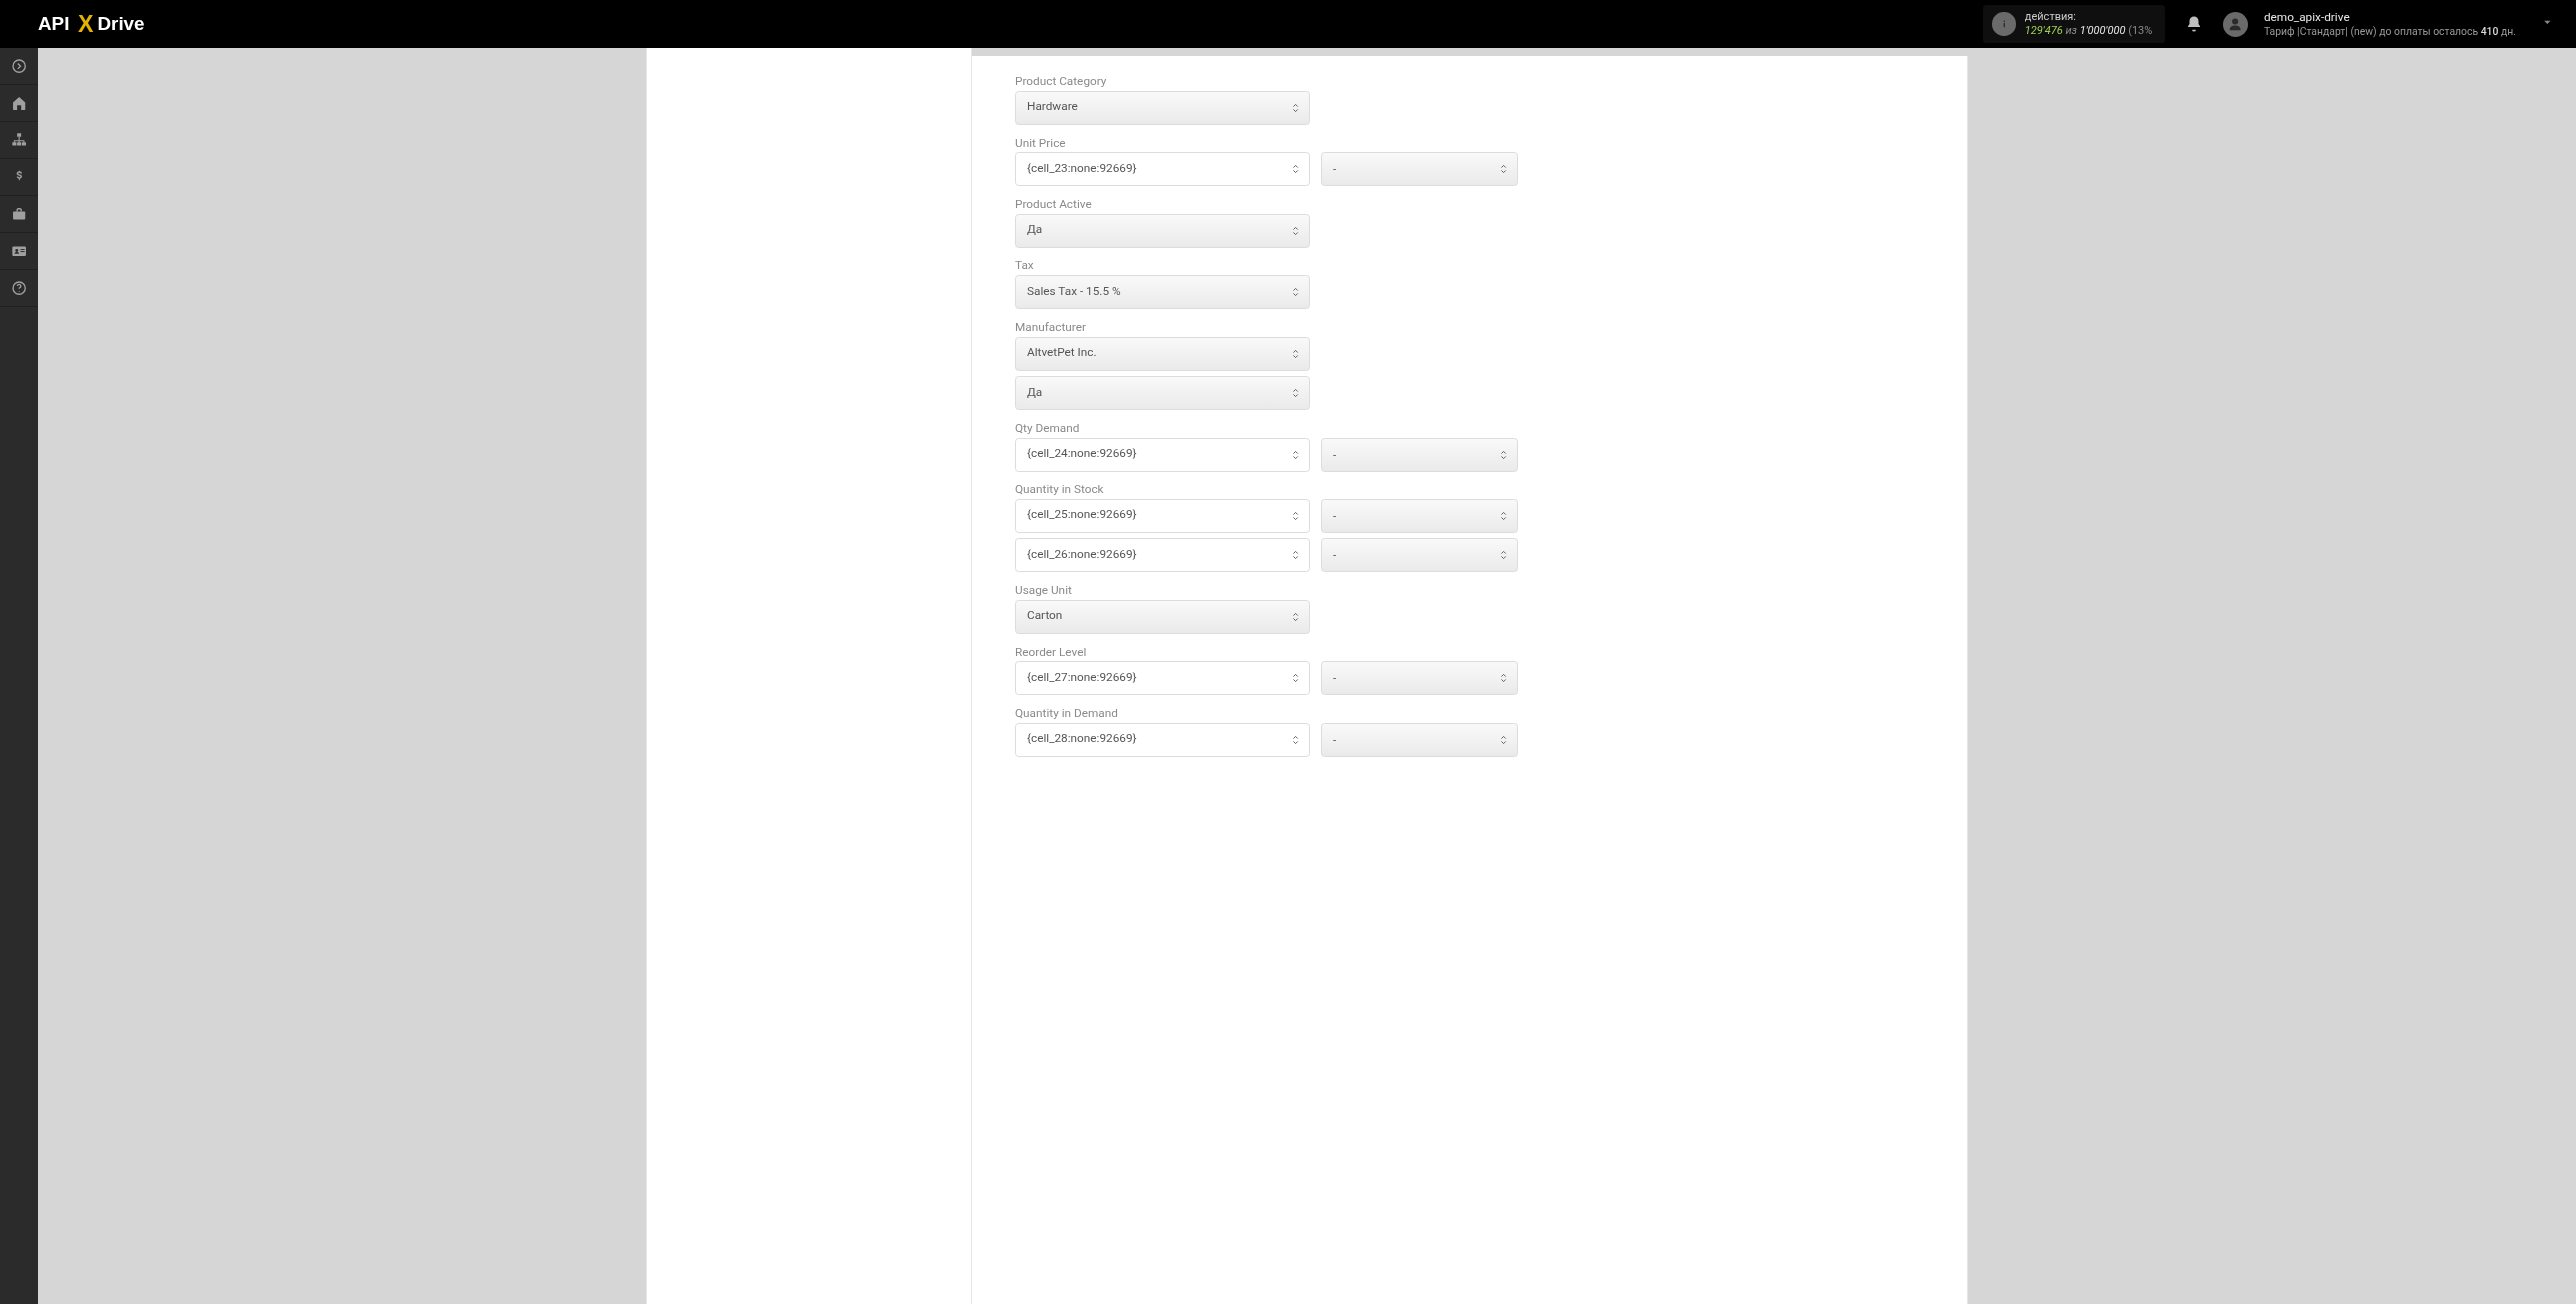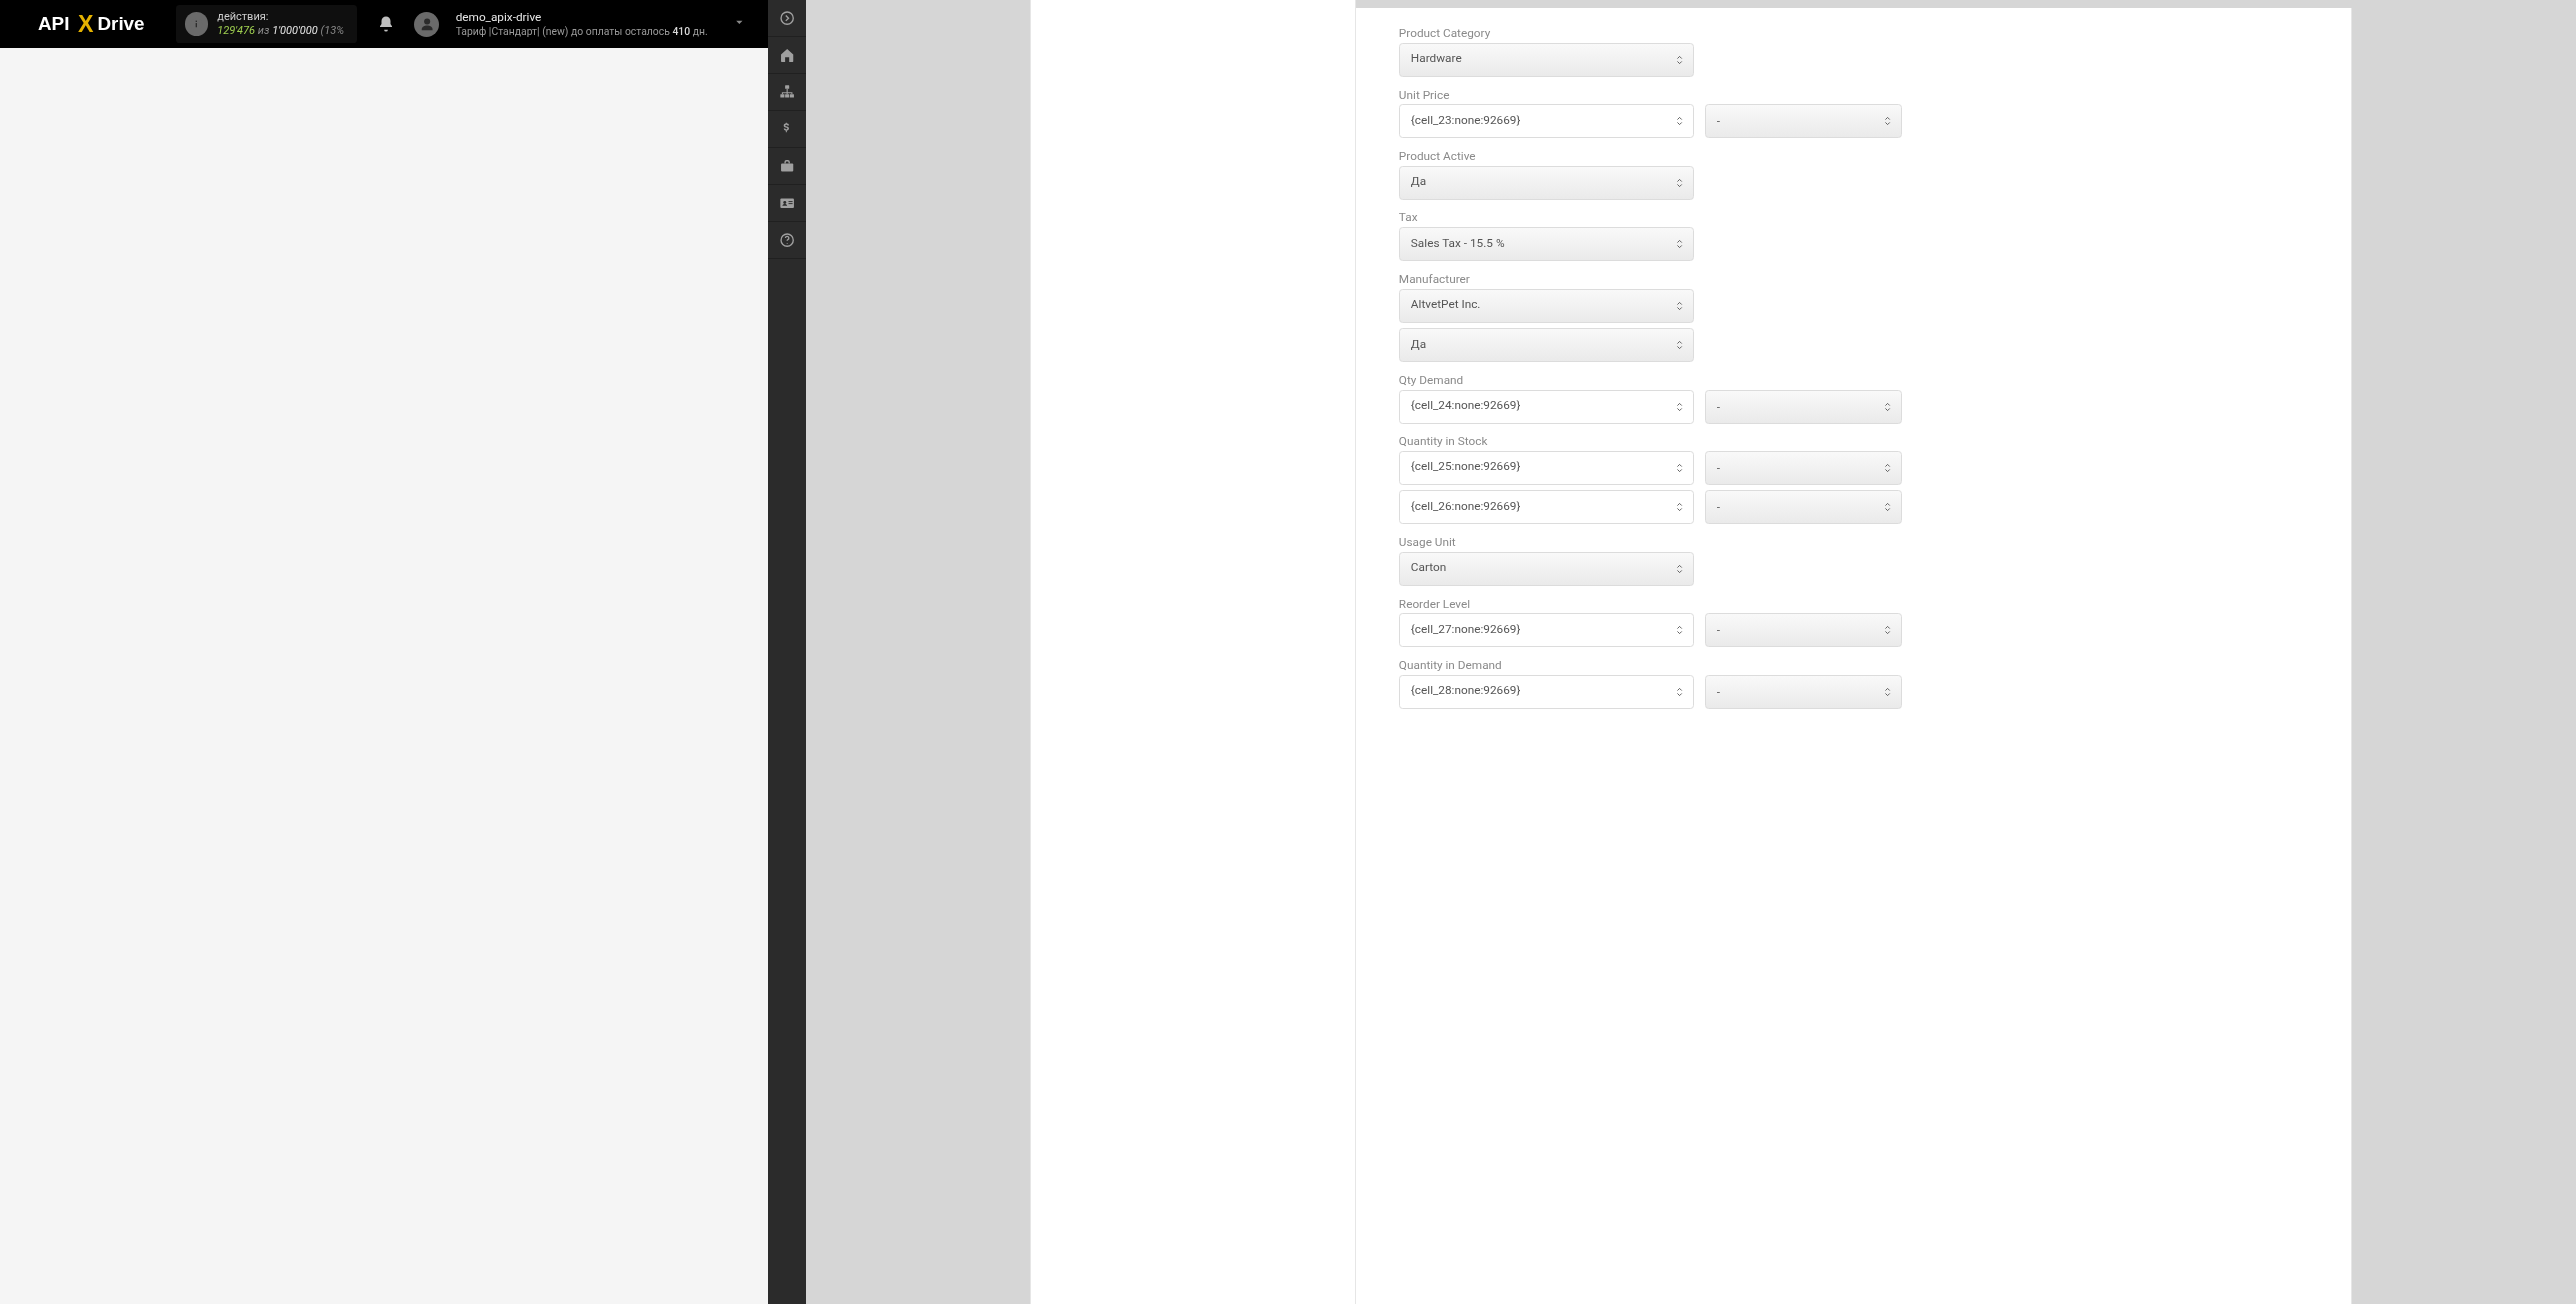--- a/index.html
+++ b/index.html
@@ -3,21 +3,21 @@
 <meta charset="utf-8">
 <style>
   * { box-sizing: border-box; margin: 0; padding: 0; }
   body {
     font-family: -apple-system, BlinkMacSystemFont, "Segoe UI", Roboto, Arial, sans-serif;
     font-size: 11.8px;
     background: #f5f5f5;
     color: #333;
     overflow: hidden;
   }
-  .app { display: flex; flex-direction: row; height: 100vh; }
+  .app { display: flex; flex-direction: column; height: 100vh; }
 
   
   .header {
     height: 48px;
     background: #000;
     display: flex;
     align-items: center;
     padding: 0 22px 0 38px;
     position: relative;
   }
@@ -53,21 +53,21 @@
     background: #6a6a6a;
     display: flex; align-items: center; justify-content: center;
     flex-shrink: 0;
   }
   .info-lines { overflow: hidden; white-space: nowrap; }
   .info-line1 { color: #ccc; }
   .info-line2 { }
   .info-green { color: #9fcf50; font-style: italic; }
   .info-sep { font-style: italic; color: #8a8a8a; }
   .info-white { color: #e8e8e8; font-style: italic; }
-  .info-limit { color: #8a8a8a; font-style: italic; }
+  .info-limit { color: #8a8a8a; }
   .bell-icon, .avatar-icon {
     width: 25px; height: 25px;
     display: flex; align-items: center; justify-content: center;
     color: #bbb;
   }
   .avatar-circle {
     width: 25px; height: 25px; border-radius: 50%;
     background: #6a6a6a;
     display: flex; align-items: center; justify-content: center;
   }

